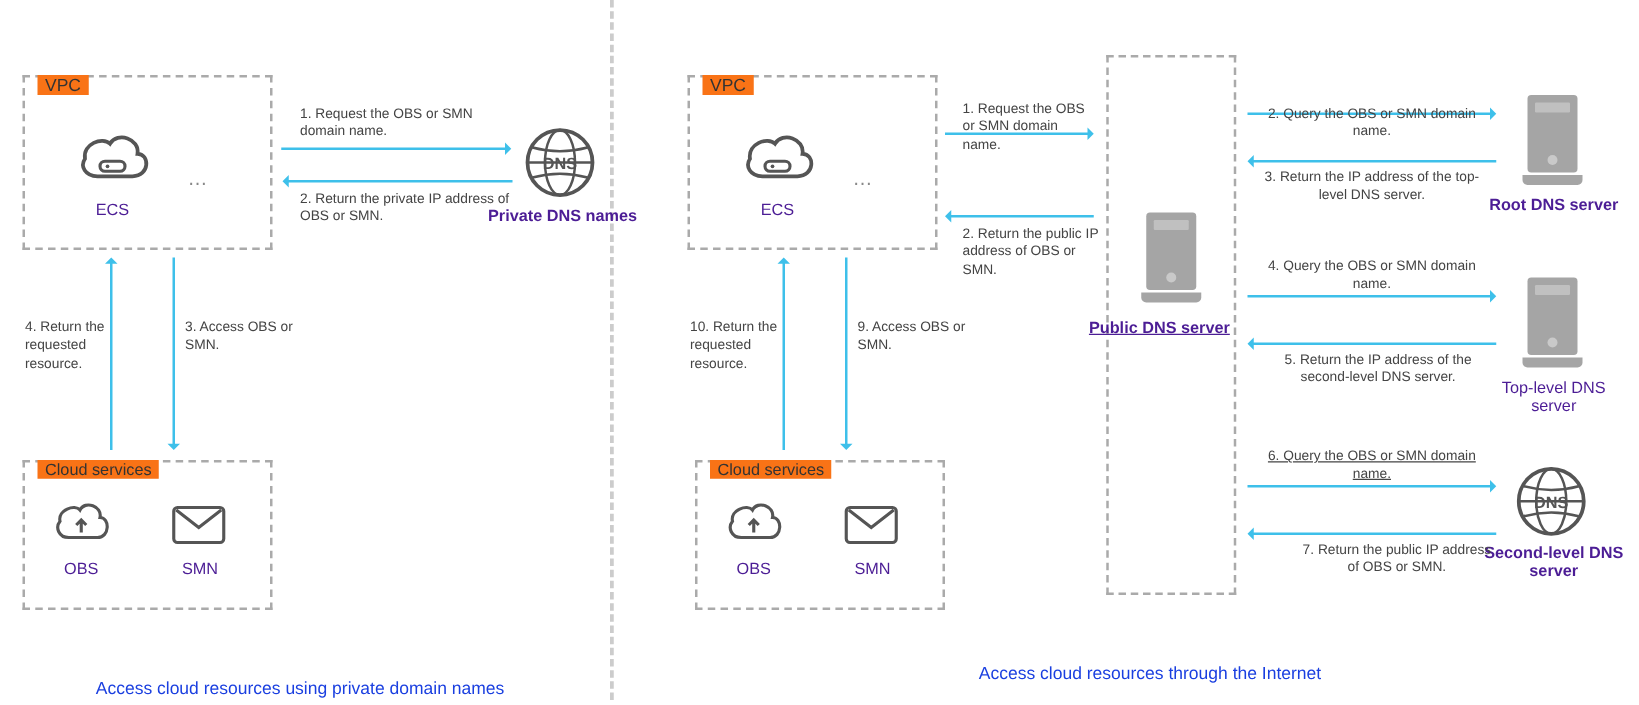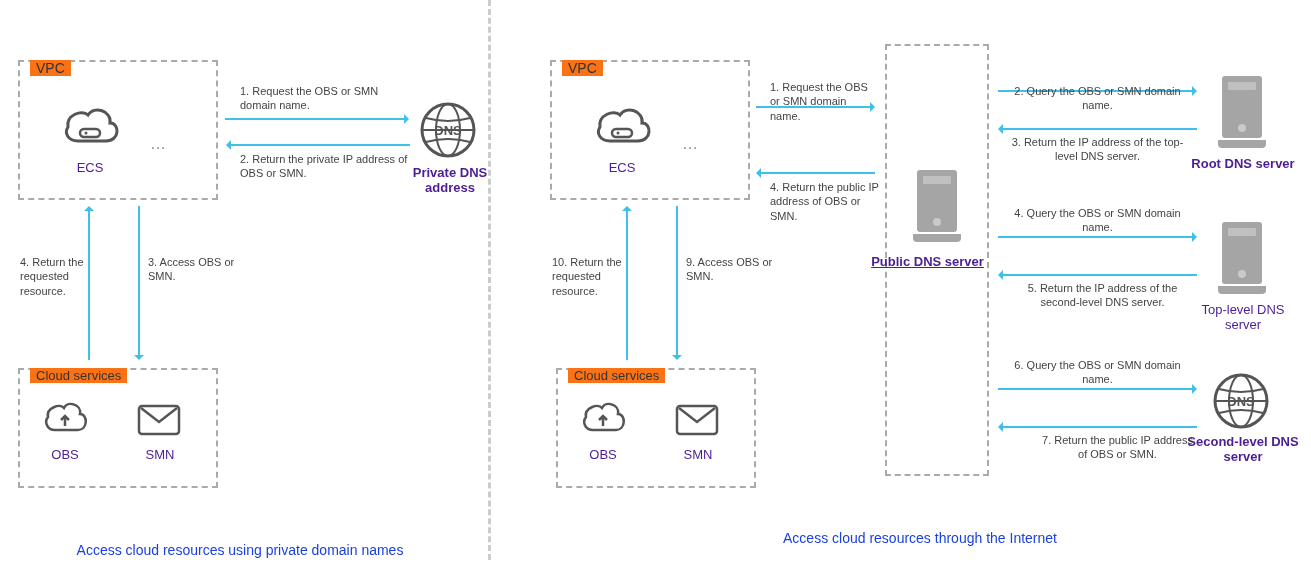--- a/index.html
+++ b/index.html
@@ -159,21 +159,21 @@
 <div class="dots" style="left:150px; top:135px;">…</div>
 
 <svg class="icon" style="left:420px; top:102px;" width="56" height="56" viewBox="0 0 56 56">
   <circle cx="28" cy="28" r="26" fill="none" stroke="#555" stroke-width="3"></circle>
   <ellipse cx="28" cy="28" rx="12" ry="26" fill="none" stroke="#555" stroke-width="2"></ellipse>
   <line x1="2" y1="28" x2="54" y2="28" stroke="#555" stroke-width="2"></line>
   <path d="M6 16 Q28 22 50 16" fill="none" stroke="#555" stroke-width="2"></path>
   <path d="M6 40 Q28 34 50 40" fill="none" stroke="#555" stroke-width="2"></path>
   <text x="28" y="33" font-size="13" font-weight="bold" fill="#555" text-anchor="middle" style="font-family:Arial">DNS</text>
 </svg>
-<div class="label" style="left:390px; top:165px; font-weight:bold; width:120px;">Private DNS address</div>
+<div class="label" style="left:390px; top:165px; font-weight:bold; width:120px;">Private DNS names</div>
 
 <div class="arrow arrow-h right" style="left:225px; top:118px; width:180px;"></div>
 <div class="arrow arrow-h left" style="left:230px; top:144px; width:180px;"></div>
 <div class="step" style="left:240px; top:84px; width:170px;">1. Request the OBS or SMN domain name.</div>
 <div class="step" style="left:240px; top:152px; width:170px;">2. Return the private IP address of OBS or SMN.</div>
 
 <div class="dash-box" style="left:18px; top:368px; width:200px; height:120px;">
   <div class="box-title" style="font-size:13px;">Cloud services</div>
 </div>
 
@@ -210,21 +210,21 @@
 <div class="dash-box" style="left:885px; top:44px; width:104px; height:432px;"></div>
 <div class="server-icon" style="left:913px; top:170px;">
   <div class="body"></div>
     <div class="base"></div>
 </div>
 <div class="label" style="left:870px; top:254px; font-weight:bold; width:115px;text-decoration:underline;">Public DNS server</div>
 
 <div class="arrow arrow-h right" style="left:756px; top:106px; width:115px;"></div>
 <div class="arrow arrow-h left" style="left:760px; top:172px; width:115px;"></div>
 <div class="step" style="left:770px; top:80px; width:105px;">1. Request the OBS or SMN domain name.</div>
-<div class="step" style="left:770px; top:180px; width:112px;">4. Return the public IP address of OBS or SMN.</div>
+<div class="step" style="left:770px; top:180px; width:112px;">2. Return the public IP address of OBS or SMN.</div>
 
 <div class="dash-box" style="left:556px; top:368px; width:200px; height:120px;">
   <div class="box-title" style="font-size:13px;">Cloud services</div>
 </div>
 <svg class="icon" style="left:578px; top:400px;" width="50" height="40" viewBox="0 0 50 40">
   <path d="M15 30 C7 30 4 22 8 17 C6 8 20 3 24 8 C28 0 42 5 40 14 C48 14 48 30 38 30 Z" fill="none" stroke="#555" stroke-width="2.5"></path>
   <path d="M25 26 L25 16 M21 20 L25 16 L29 20" fill="none" stroke="#555" stroke-width="2.5"></path>
 </svg>
 <div class="label" style="left:543px; top:447px;">OBS</div>
 <svg class="icon" style="left:673px; top:402px;" width="48" height="36" viewBox="0 0 48 36">
@@ -262,16 +262,16 @@
   <circle cx="28" cy="28" r="26" fill="none" stroke="#555" stroke-width="3"></circle>
   <ellipse cx="28" cy="28" rx="12" ry="26" fill="none" stroke="#555" stroke-width="2"></ellipse>
   <line x1="2" y1="28" x2="54" y2="28" stroke="#555" stroke-width="2"></line>
   <path d="M6 16 Q28 22 50 16" fill="none" stroke="#555" stroke-width="2"></path>
   <path d="M6 40 Q28 34 50 40" fill="none" stroke="#555" stroke-width="2"></path>
   <text x="28" y="33" font-size="13" font-weight="bold" fill="#555" text-anchor="middle" style="font-family:Arial">DNS</text>
 </svg>
 <div class="label" style="left:1183px; top:434px; font-weight:bold; width:120px;">Second-level DNS server</div>
 <div class="arrow arrow-h right" style="left:998px; top:388px; width:195px;"></div>
 <div class="arrow arrow-h left" style="left:1002px; top:426px; width:195px;"></div>
-<div class="step" style="left:1010px; top:358px; width:175px; text-align:center;">6. Query the OBS or SMN domain name.</div>
+<div class="step" style="left:1010px; top:358px; width:175px; text-align:center;text-decoration:underline;">6. Query the OBS or SMN domain name.</div>
 <div class="step" style="left:1040px; top:433px; width:155px; text-align:center;">7. Return the public IP address of OBS or SMN.</div>
 
 <div class="caption" style="left:730px; top:530px; width:380px;">Access cloud resources through the Internet</div>
 
 </body></html>

